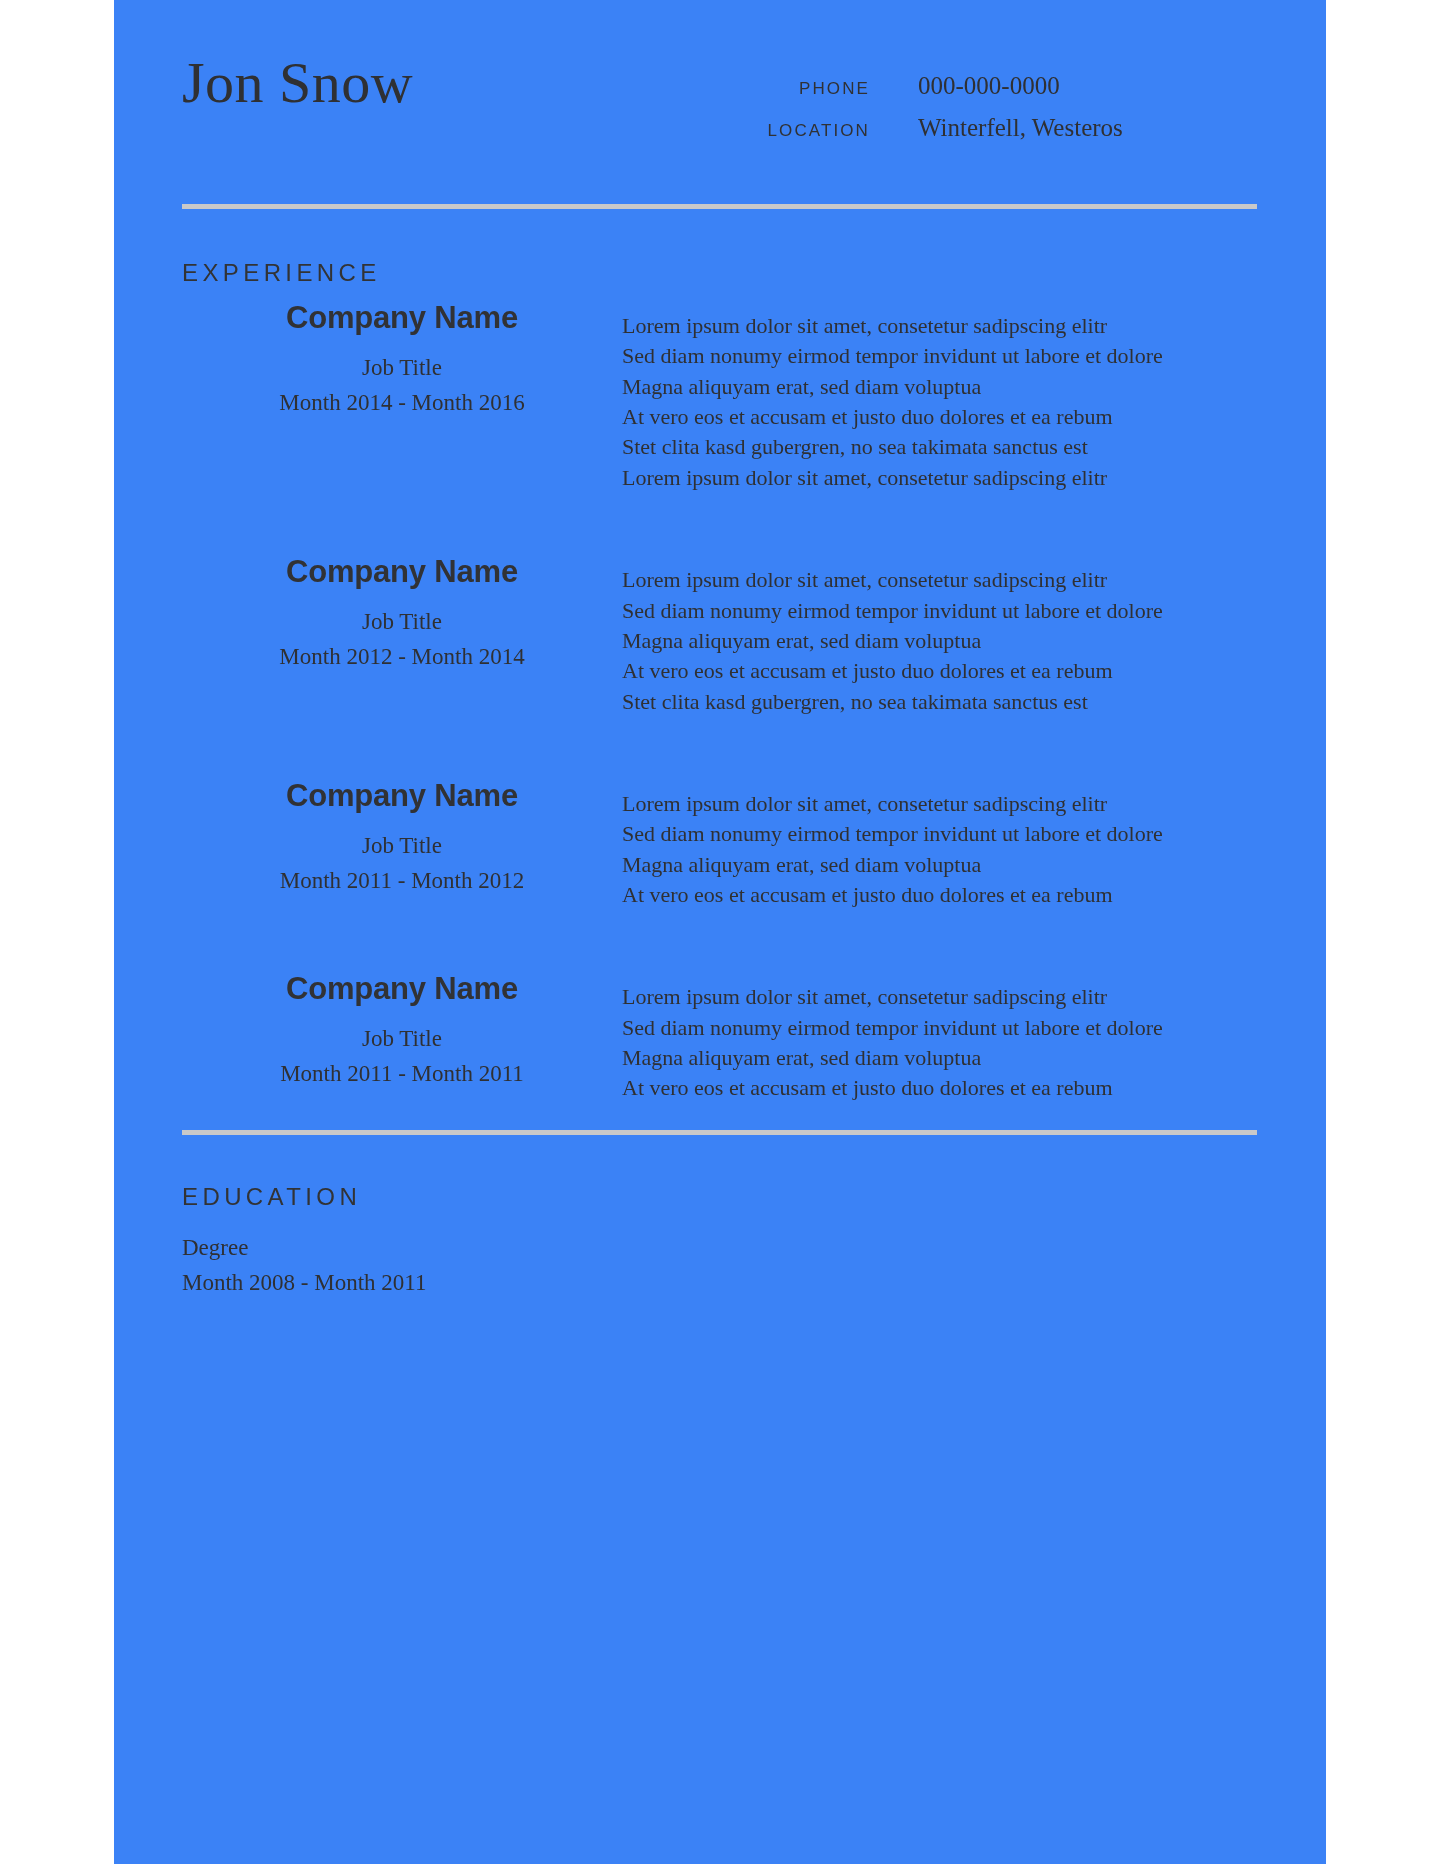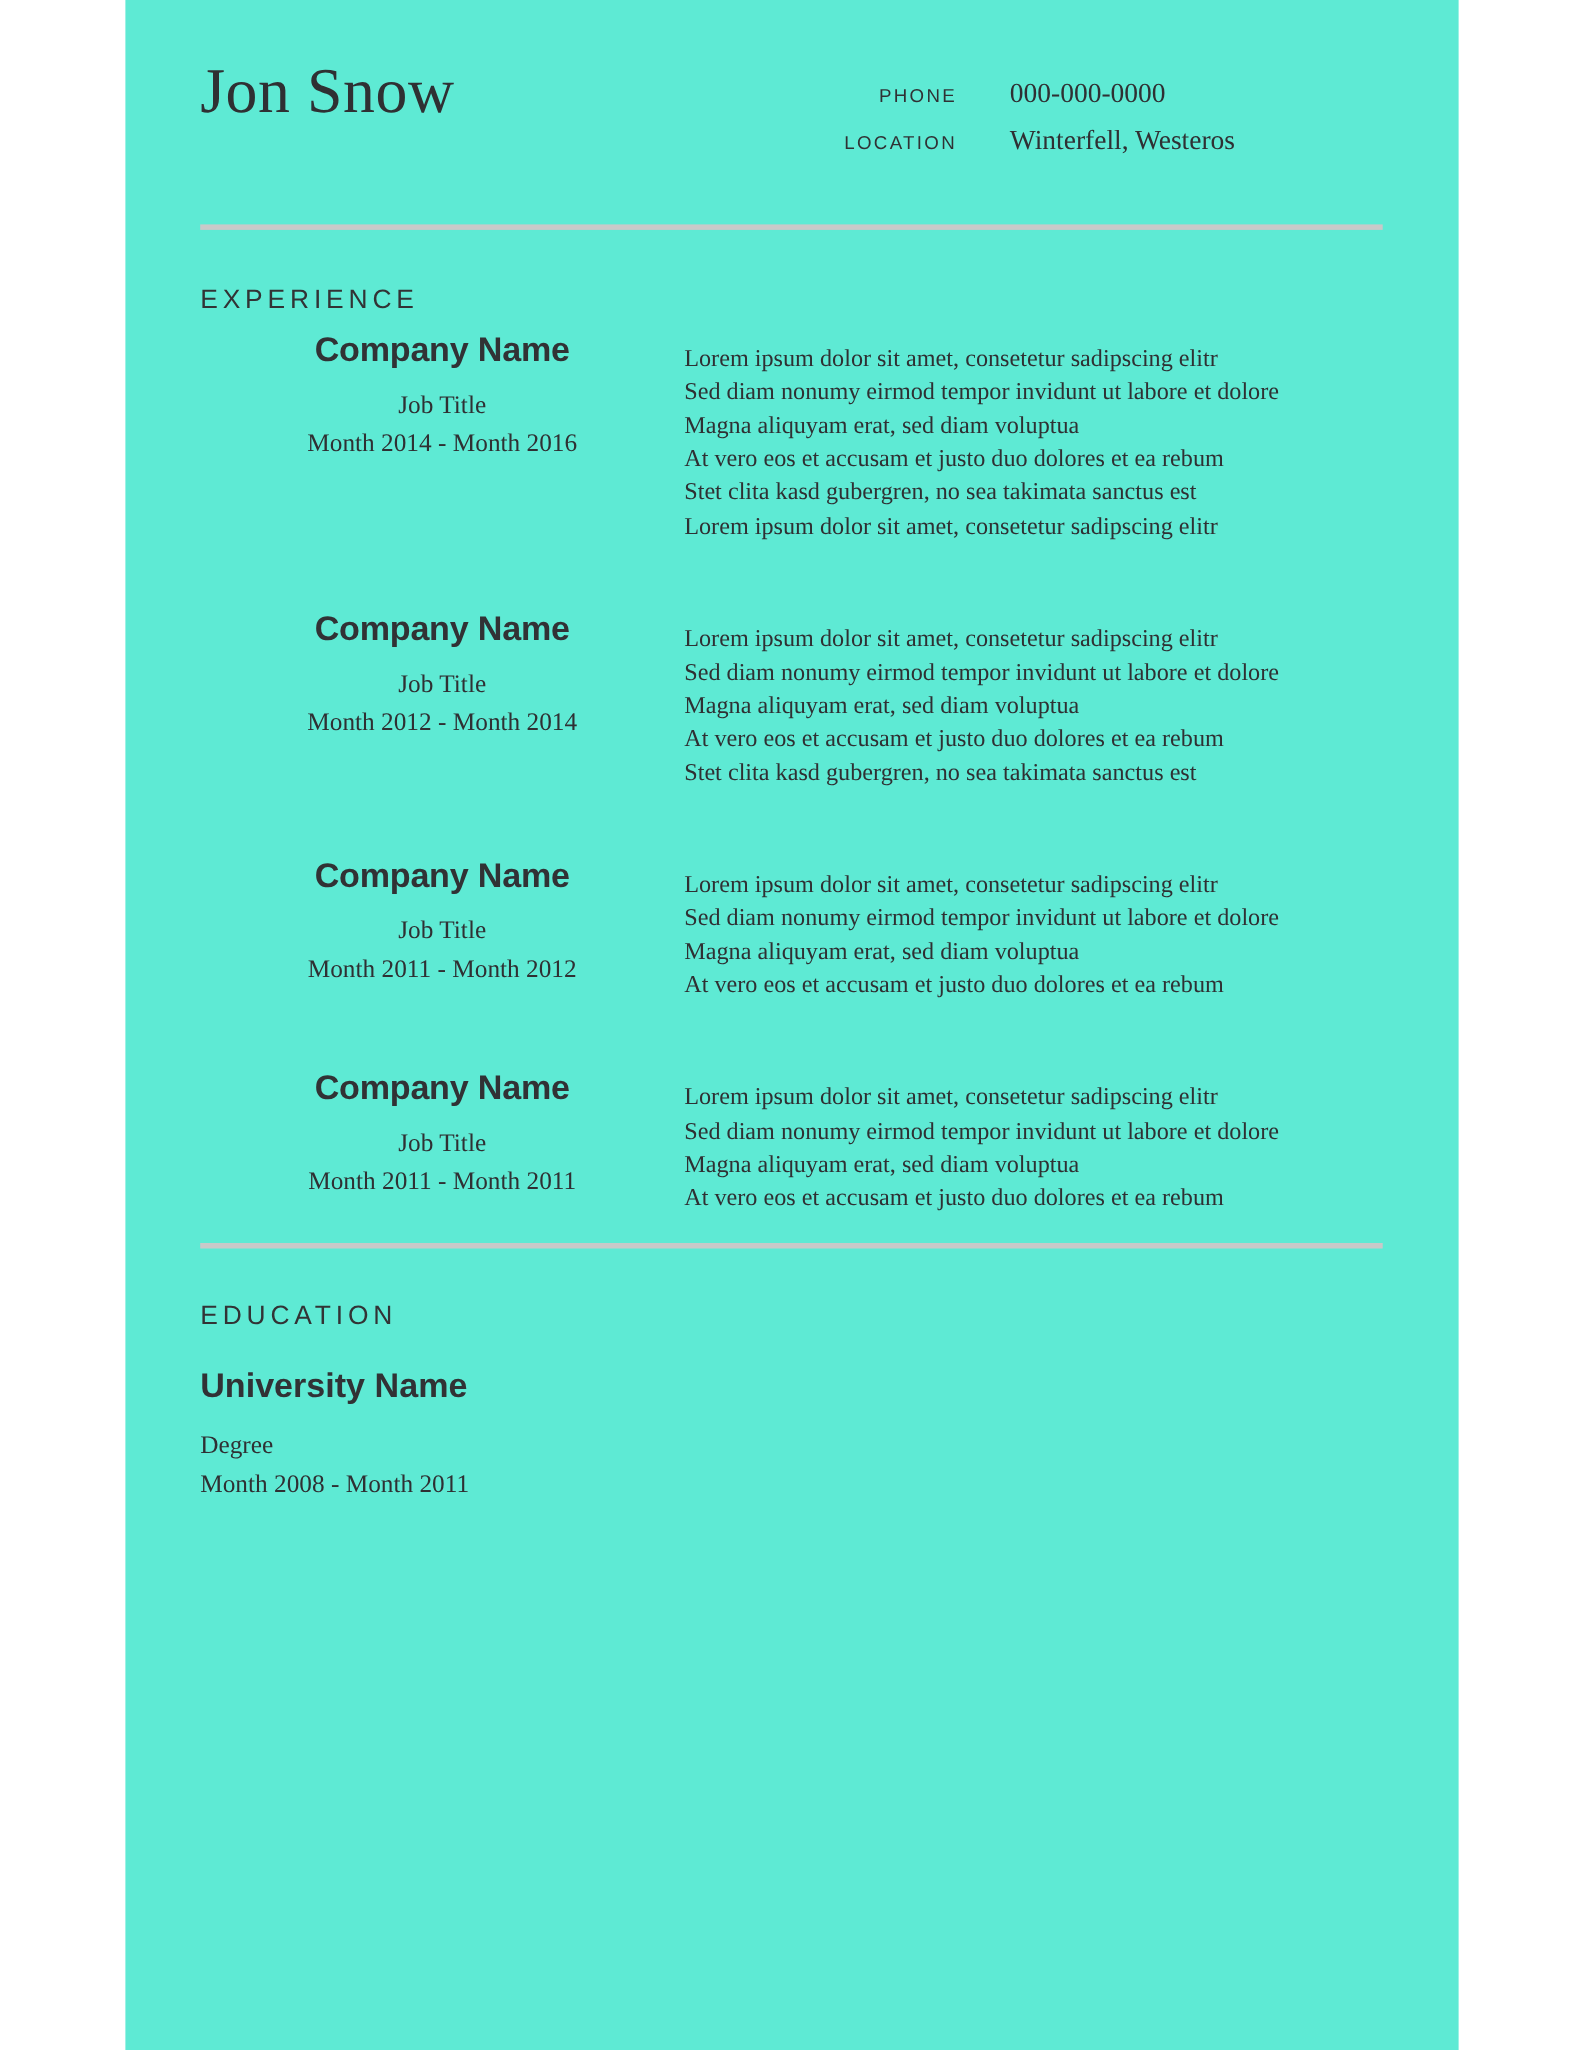--- a/index.html
+++ b/index.html
@@ -11,21 +11,21 @@
     height: 1864px;
     background: #ffffff;
     font-family: "Liberation Sans", sans-serif;
     -webkit-font-smoothing: antialiased;
   }
   .page {
     position: relative;
     width: 1212px;
     height: 1864px;
     margin: 0 auto;
-    background: #5eead4;
+    background: #3b82f6;
     box-sizing: border-box;
   }
   .inner {
     position: absolute;
     left: 68px;
     top: 0;
     width: 1075px;
   }
 
   
@@ -281,21 +281,20 @@
           <div class="body-line">At vero eos et accusam et justo duo dolores et ea rebum</div>
         </div>
       </div>
     </div>
 
     <div class="divider bottom"></div>
 
     <div class="bottom">
       <div class="bottom-left">
         <div class="section-title">EDUCATION</div>
-        <h2 class="university">University Name</h2>
         <div class="edu-meta">
           <div>Degree</div>
           <div>Month 2008 - Month 2011</div>
         </div>
       </div>
     </div>
 
   </div>
 </div>
 

